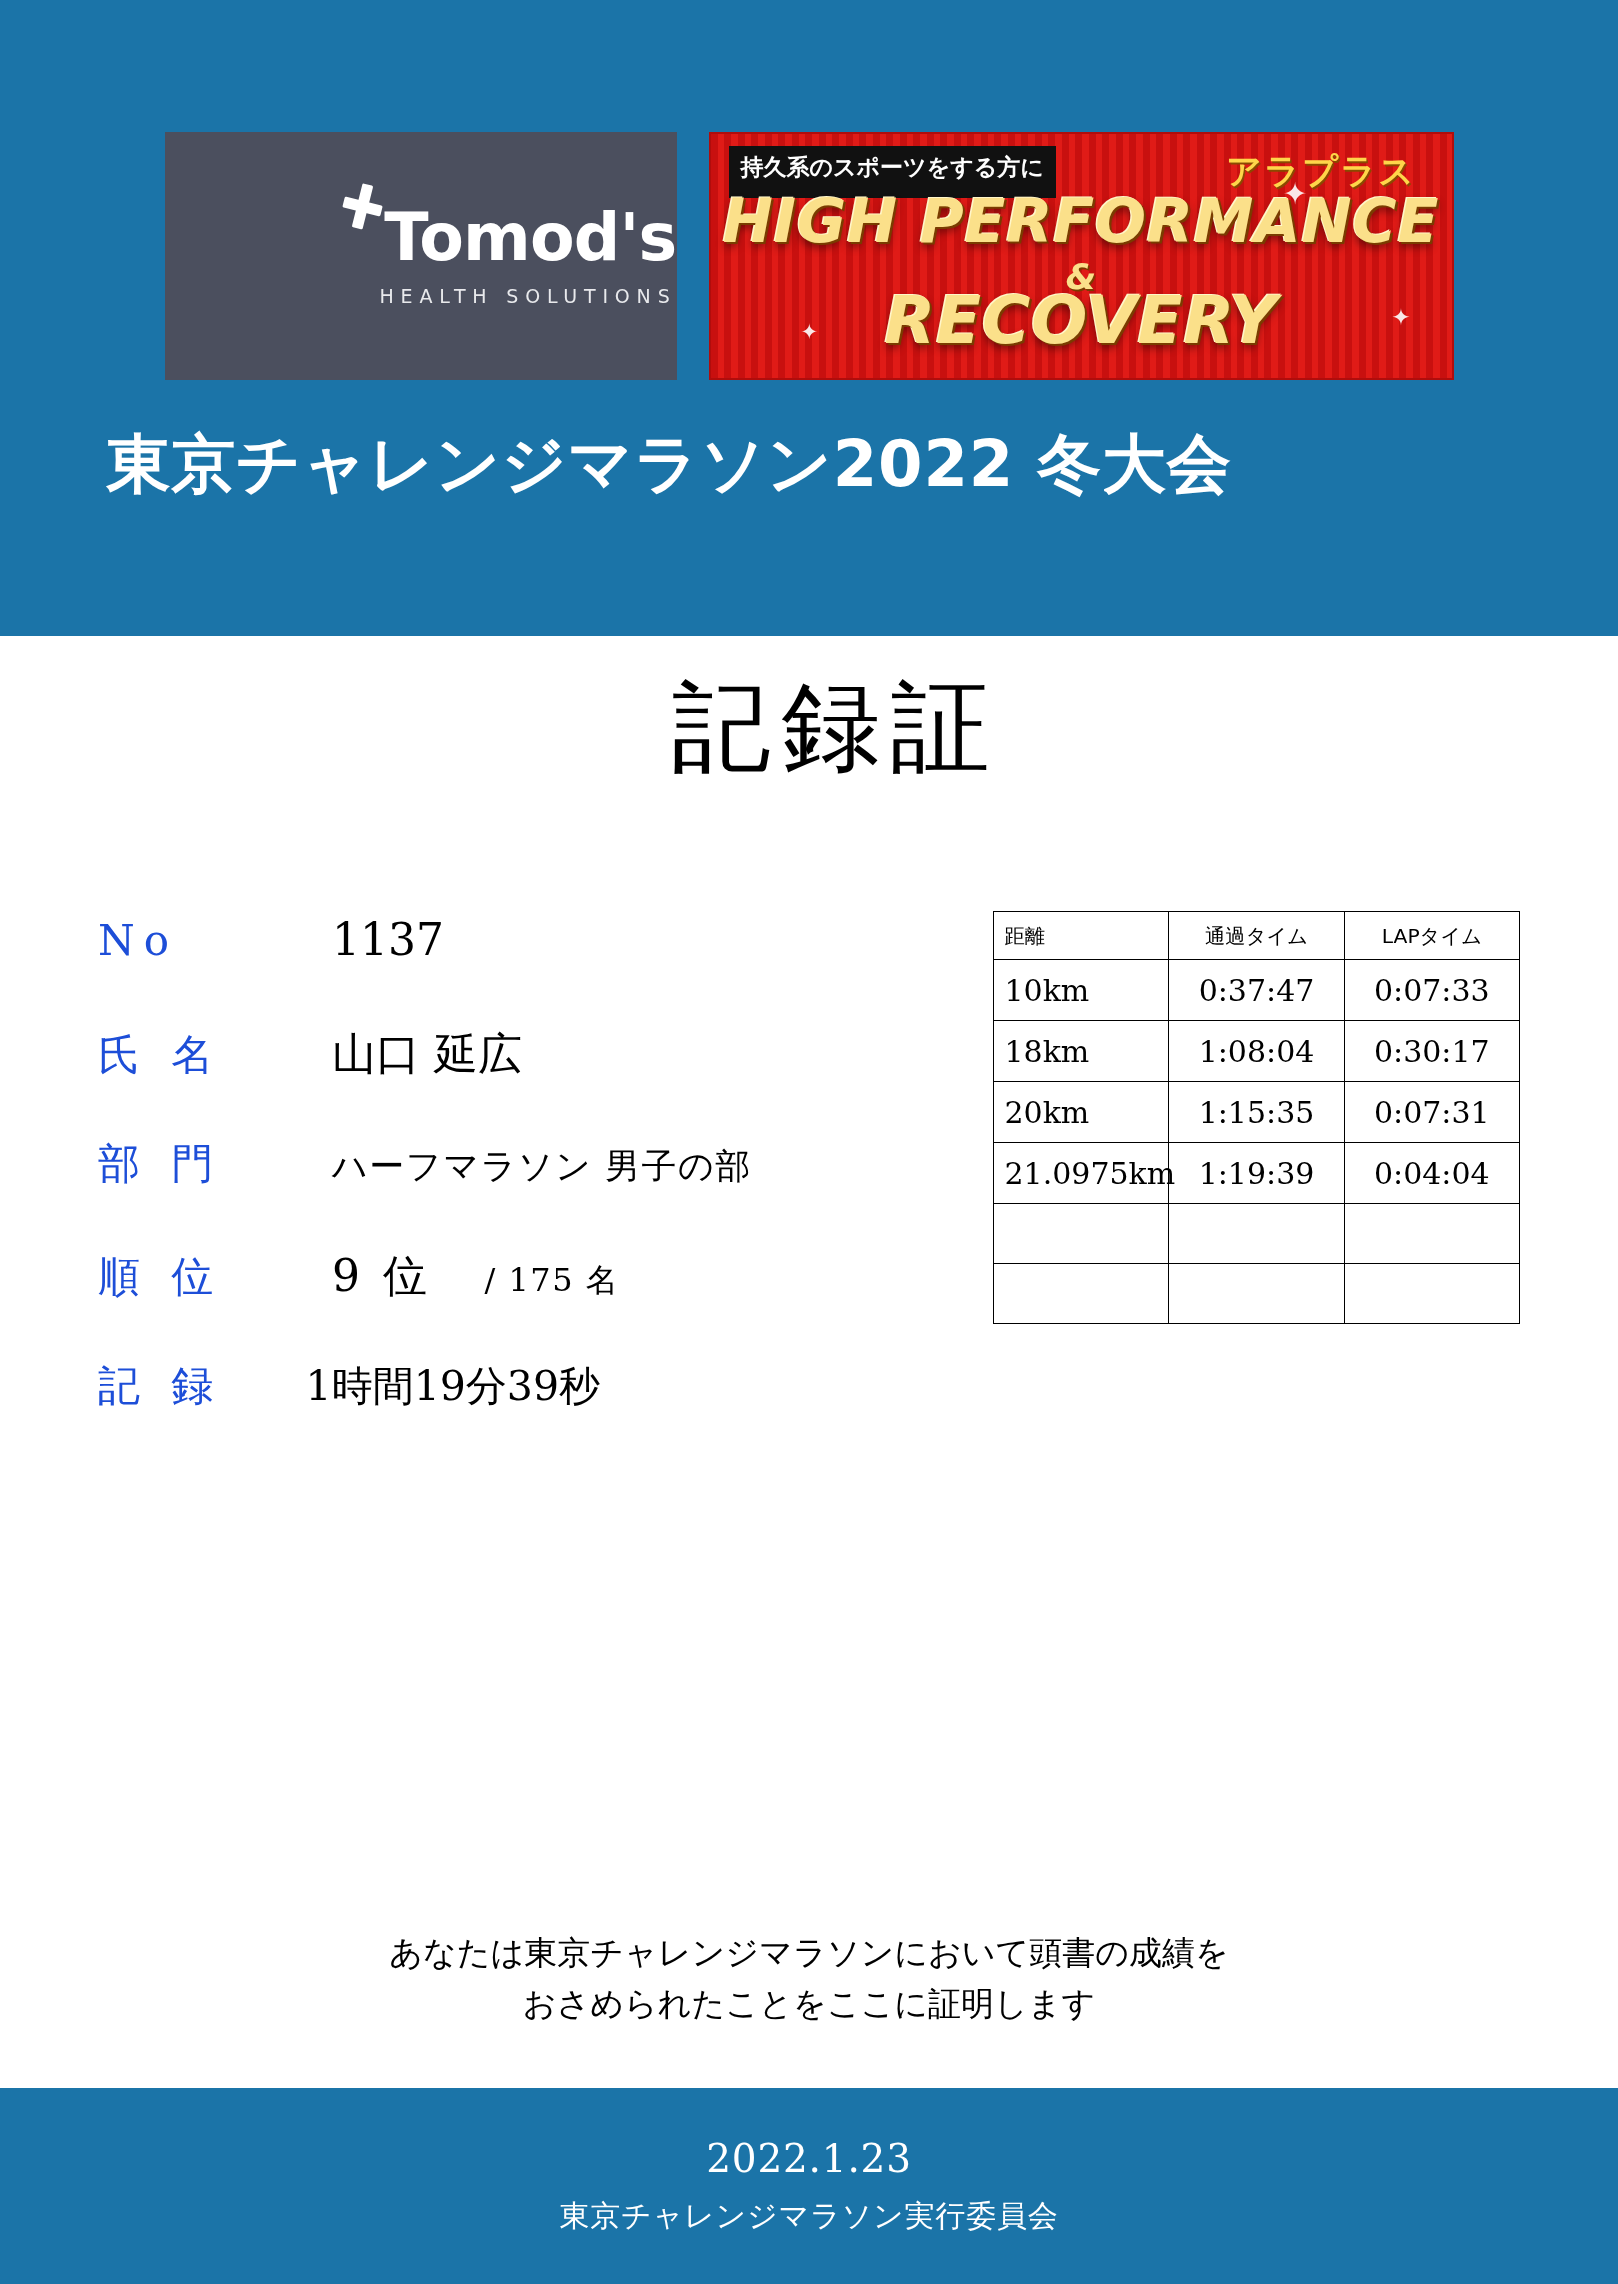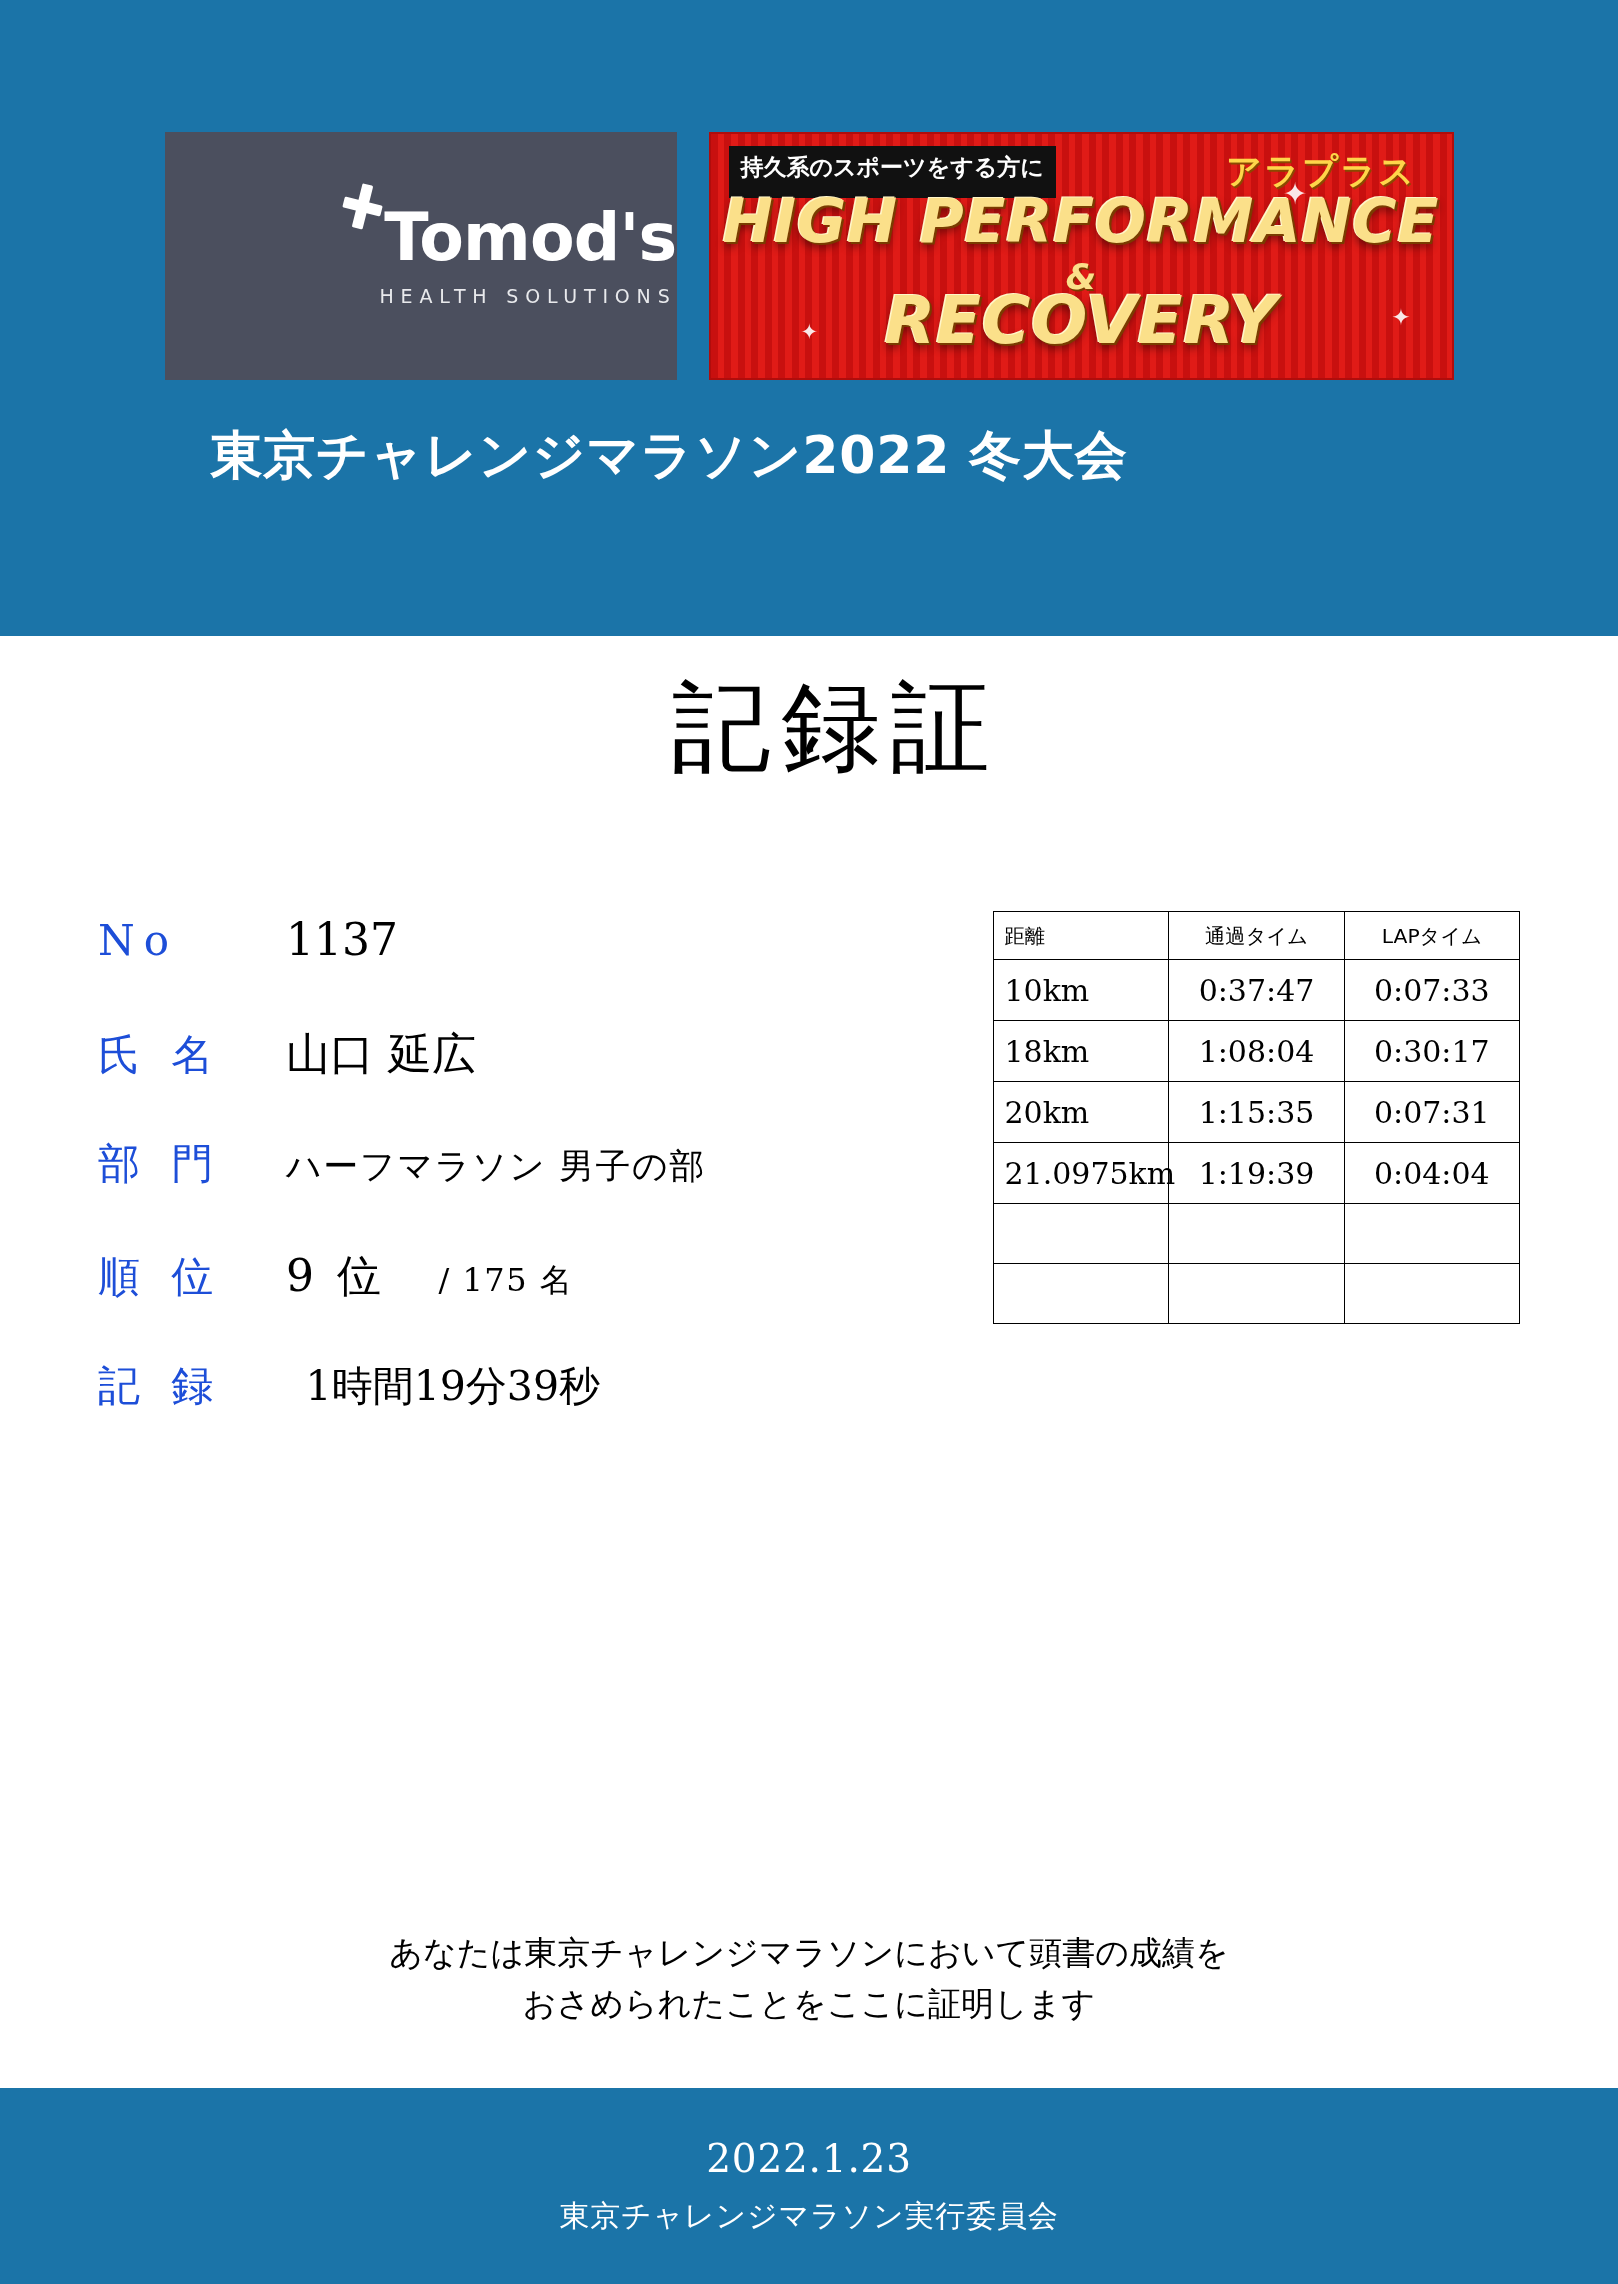--- a/index.html
+++ b/index.html
@@ -192,21 +192,21 @@
 
   .event-title {
     position: absolute;
     left: 0;
     top: 421px;
     width: 1338px;
     text-align: center;
     color: #ffffff;
     font-family: "DejaVu Sans", sans-serif;
     font-weight: bold;
-    font-size: 52px;
+    font-size: 64px;
     letter-spacing: 0.8px;
     white-space: nowrap;
   }
 
   
   .cert-heading {
     position: absolute;
     left: 0;
     top: 662px;
     width: 1618px;
@@ -236,20 +236,21 @@
     font-size: 42px;
     letter-spacing: 9px;
     color: #1d4ed8;
     white-space: nowrap;
   }
   .info-value {
     font-family: "DejaVu Serif", serif;
     font-size: 44px;
     color: #000;
     white-space: nowrap;
+    margin-left: 46px;
   }
   .info-value.small {
     font-size: 35px;
     letter-spacing: 1.5px;
   }
   .rank-main { font-size: 44px; letter-spacing: 4.5px; }
   .rank-total {
     font-size: 32px;
     margin-left: 53px;
     letter-spacing: 1.5px;

